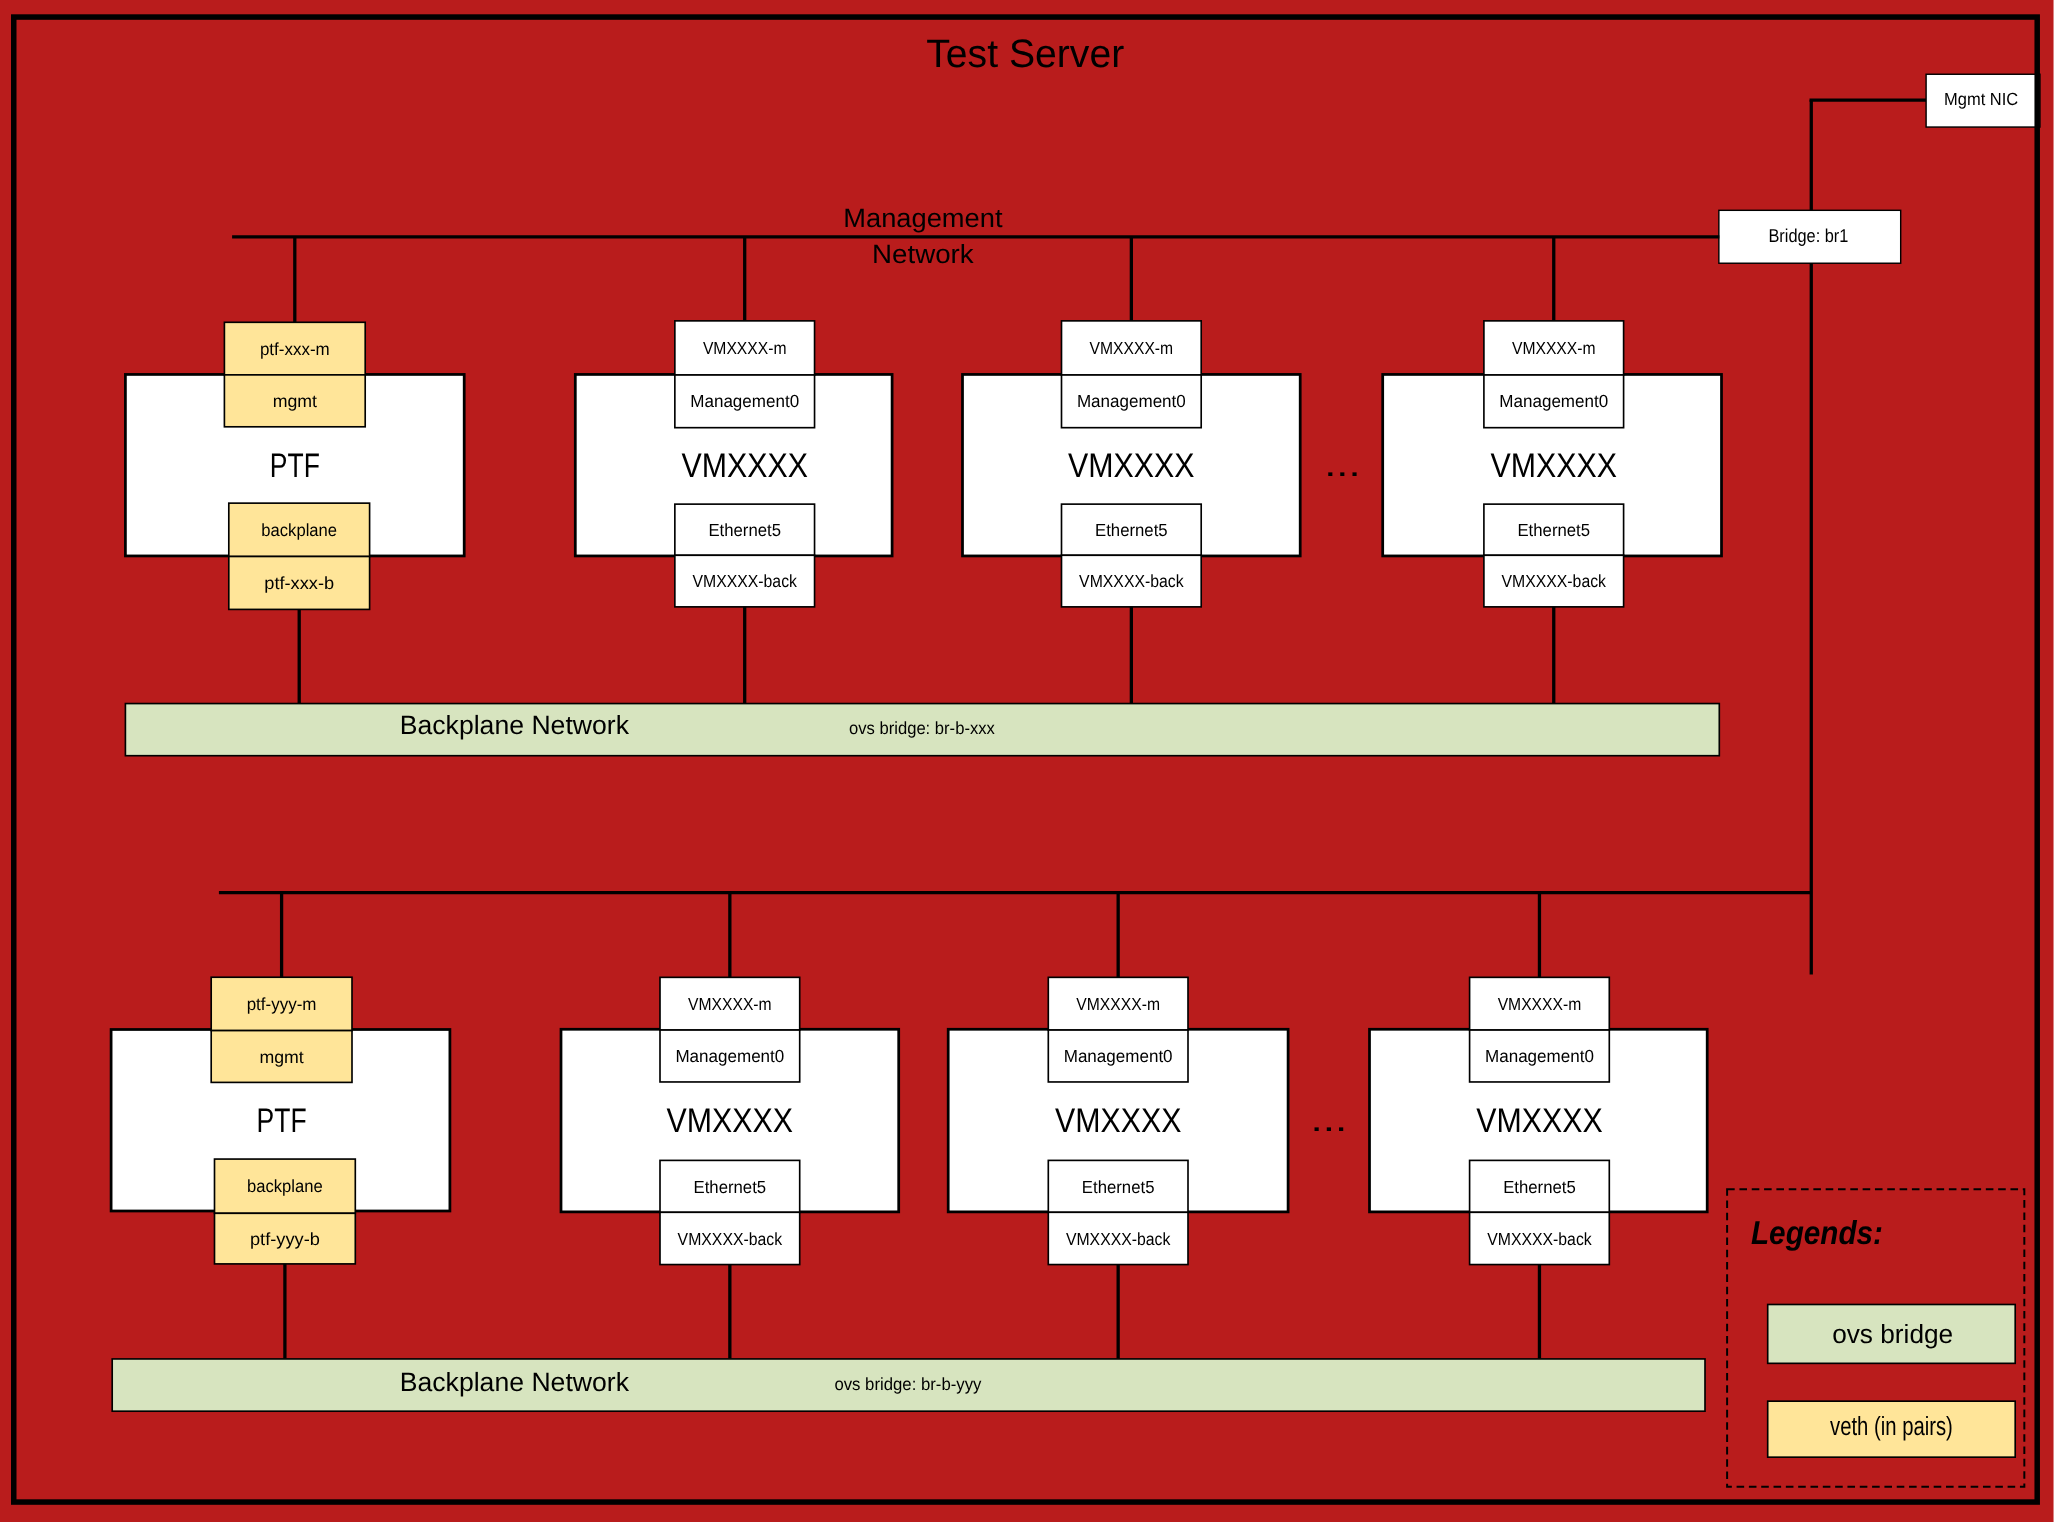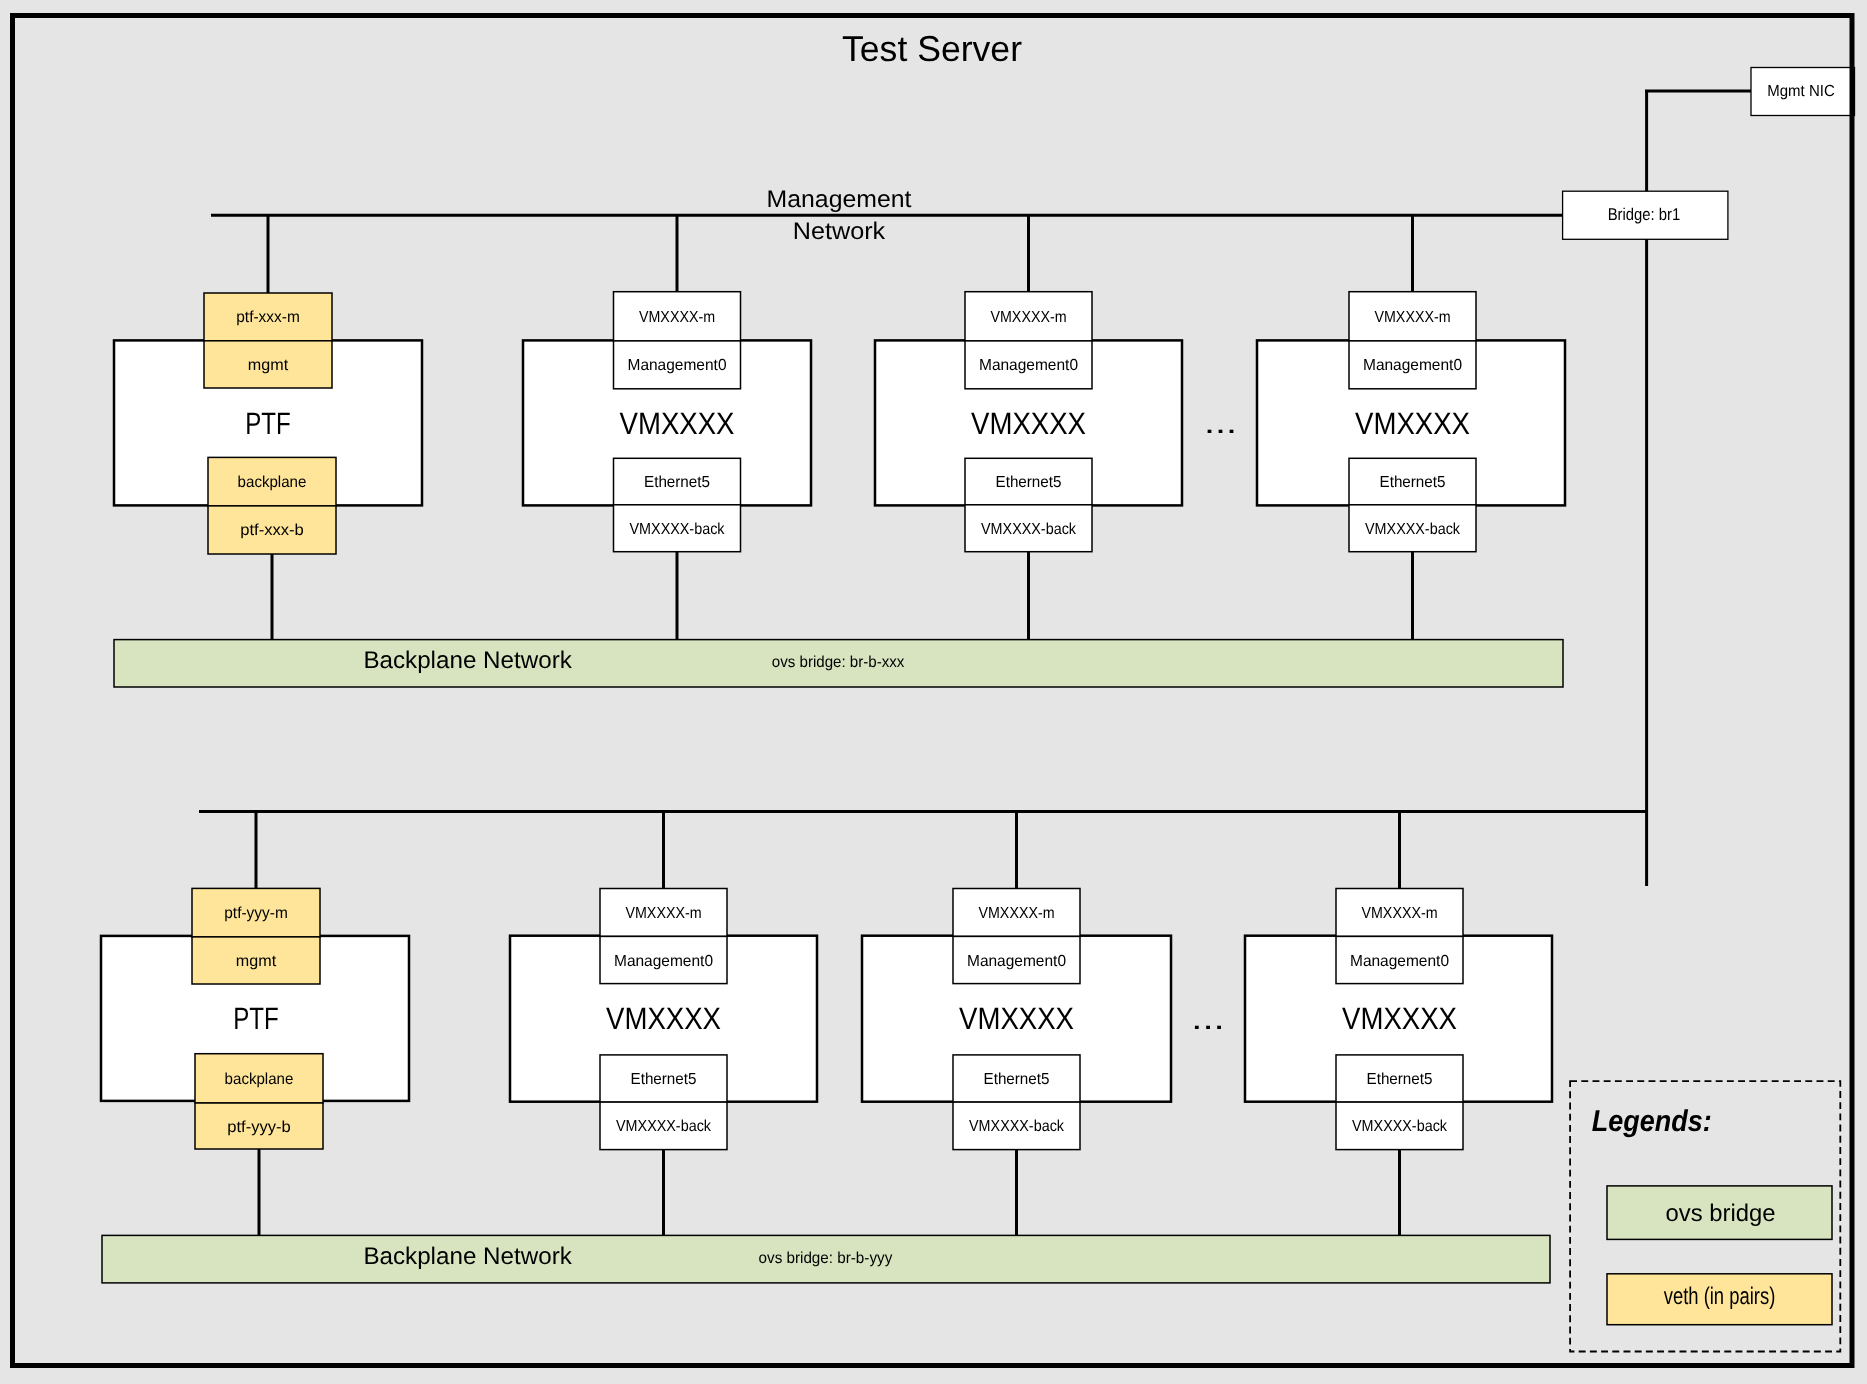--- a/index.html
+++ b/index.html
@@ -1,19 +1,19 @@
 <!DOCTYPE html>
 <html><head>
 <meta charset="utf-8">
 <title>Test Server network topology diagram</title>
 <style>
   html,body{margin:0;padding:0;background:#ffffff;}
   body{width:1867px;height:1384px;overflow:hidden;
        font-family:"Liberation Sans",sans-serif;color:#000;}
-  #diagram{position:relative;width:1867px;height:1384px;background:#e5e5e5;}
+  #diagram{position:relative;width:1867px;height:1384px;background:#b91c1c;}
   svg#canvas{position:absolute;left:0;top:0;width:1867px;height:1384px;}
   text{font-family:"Liberation Sans",sans-serif;fill:#000;
        text-rendering:geometricPrecision;
        -webkit-font-smoothing:antialiased;}
 </style>
 </head>
 <body>
 
 <div id="diagram">
   <svg id="canvas" viewBox="0 0 1867 1384">

